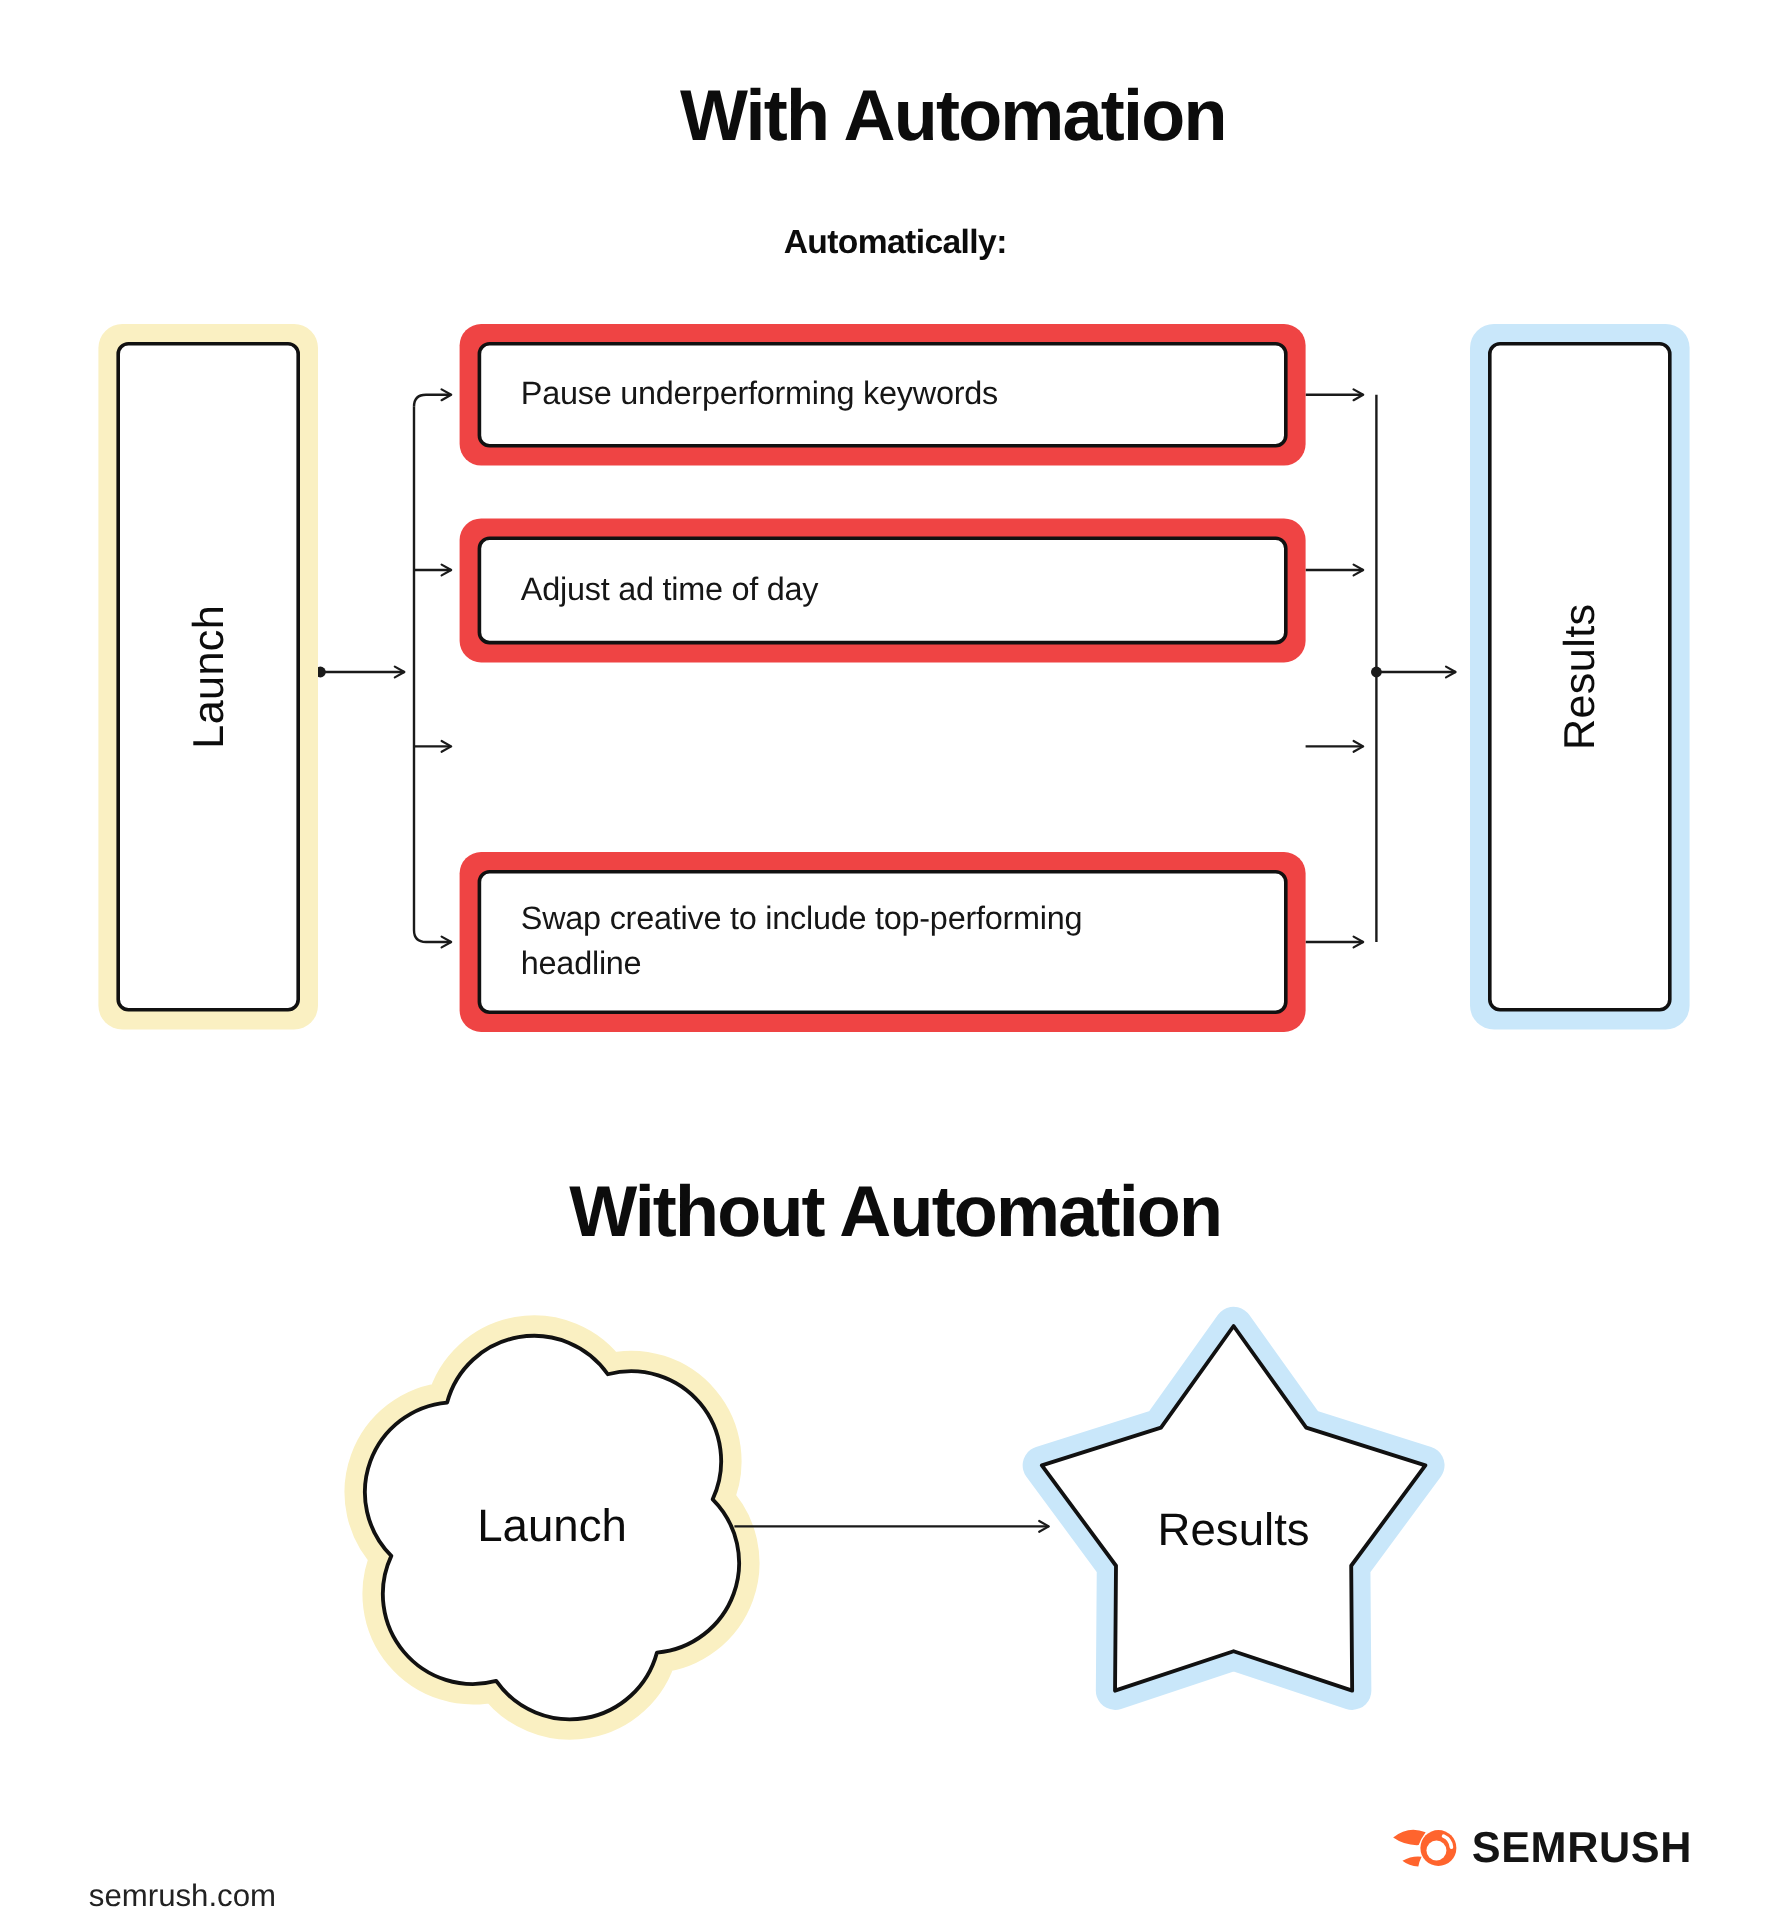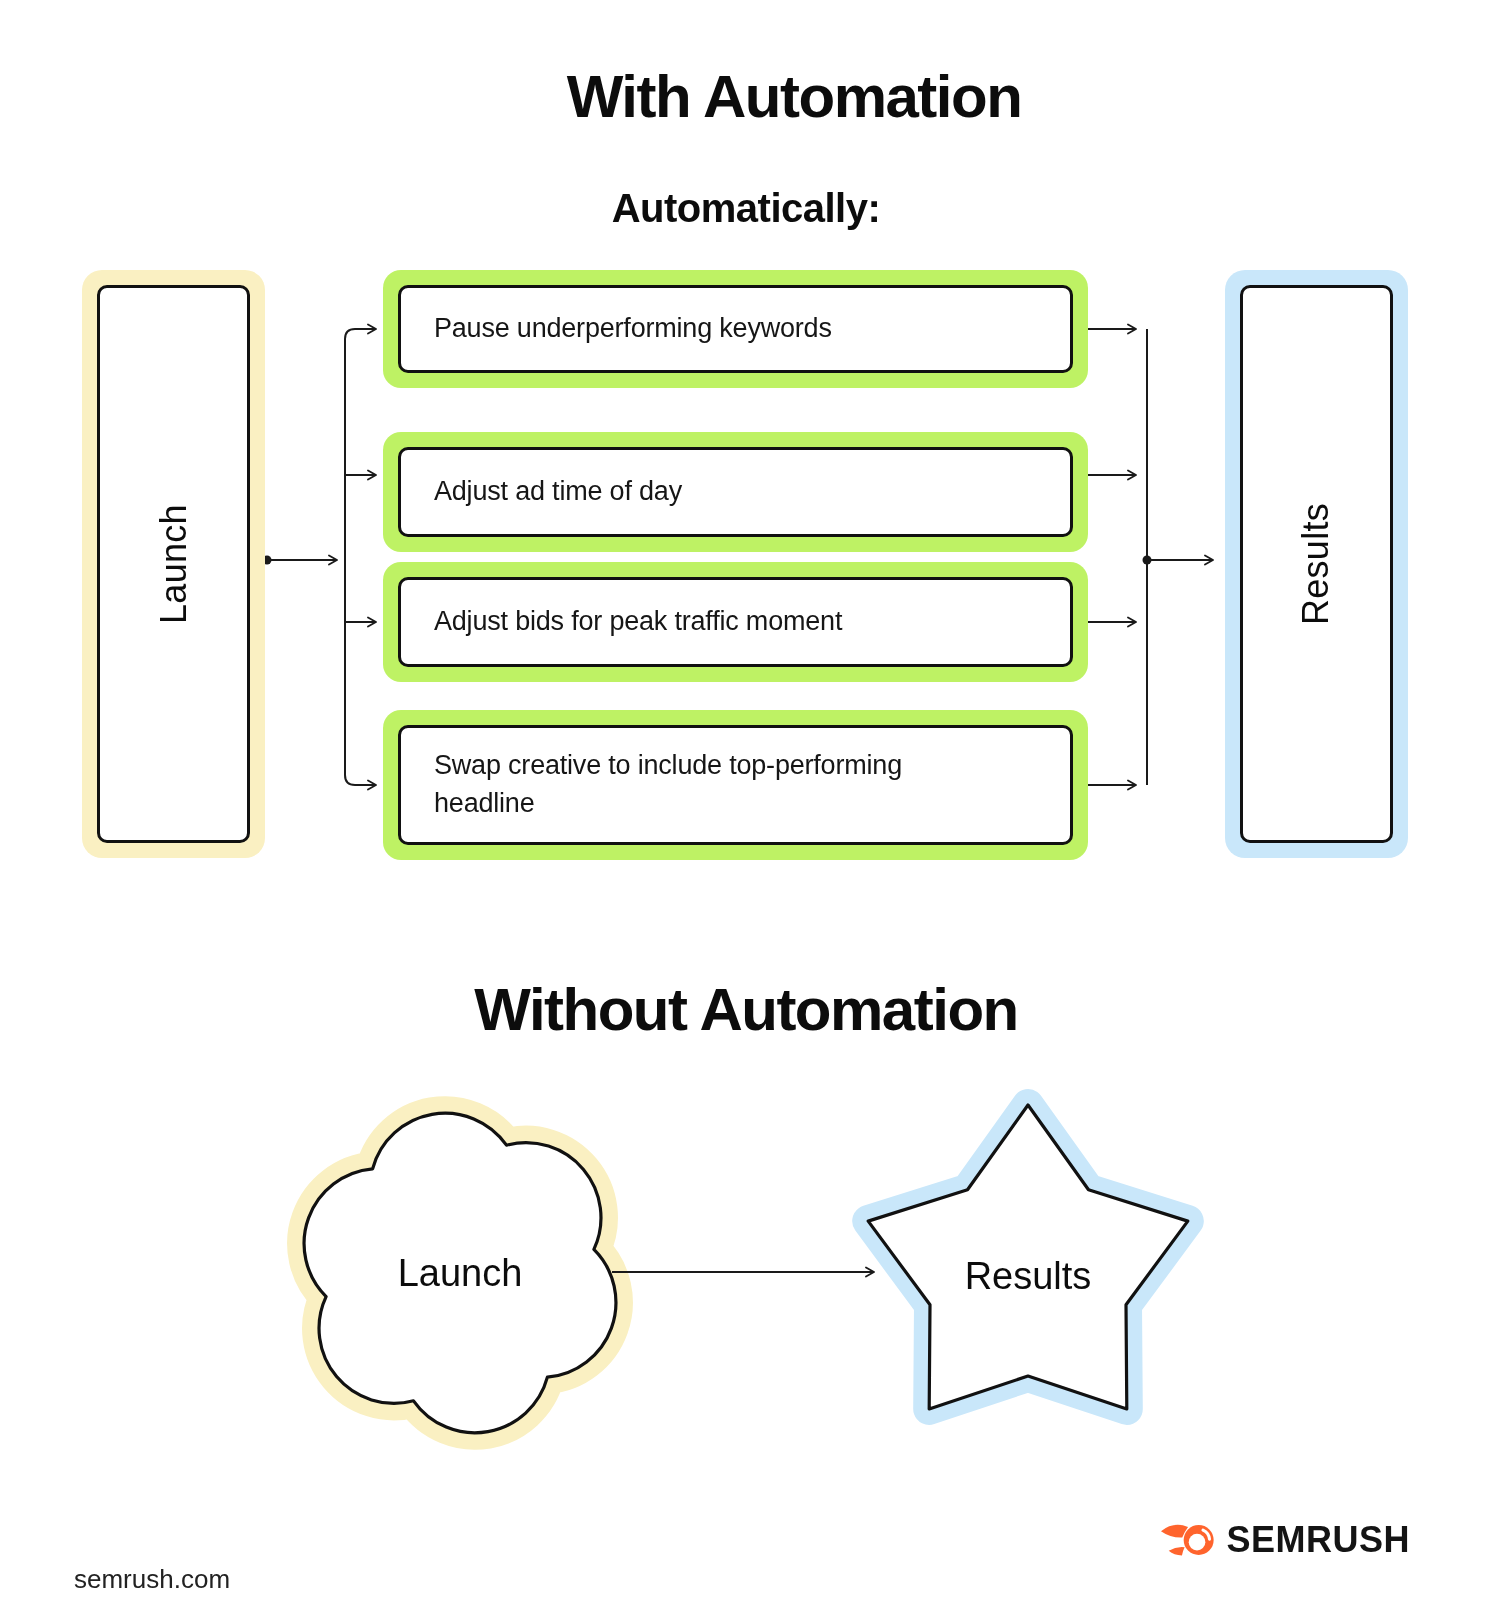--- a/index.html
+++ b/index.html
@@ -3,25 +3,25 @@
 <meta charset="utf-8">
 <style>
   html,body{margin:0;padding:0;background:#ffffff;}
   .canvas{
     position:relative;width:1492px;height:1600px;background:#ffffff;overflow:hidden;
     font-family:"Liberation Sans", sans-serif;color:#111;
   }
   .abs{position:absolute;}
   .centered-text{left:0;width:1492px;text-align:center;}
   .main-title{font-size:60px;font-weight:700;letter-spacing:-1.5px;color:#0c0c0c;}
-  .subtitle{font-size:40px;font-weight:600;letter-spacing:-0.5px;color:#0c0c0c;}
+  .subtitle{font-size:28px;font-weight:600;letter-spacing:-0.5px;color:#0c0c0c;}
   
   .glow{position:absolute;border-radius:20px;}
   .glow-yellow{background:#FAF0C2;}
-  .glow-purple{background:#bef264;border-radius:18px;}
+  .glow-purple{background:#ef4444;border-radius:18px;}
   .glow-blue{background:#C9E7FA;}
   .inner-box{
     position:absolute;left:15px;top:15px;right:15px;bottom:15px;
     background:#ffffff;border:3px solid #111;border-radius:10px;
     display:flex;align-items:center;
   }
   .vert-node .inner-box{justify-content:center;}
   .vert-label{
     transform:rotate(-90deg);white-space:nowrap;
     font-size:36px;font-weight:500;letter-spacing:0.3px;color:#0c0c0c;
@@ -101,25 +101,20 @@
   <div class="glow glow-purple" style="left:383px;top:270px;width:705px;height:118px;">
     <div class="inner-box">
       <span class="action-label">Pause underperforming keywords</span>
     </div>
   </div>
   <div class="glow glow-purple" style="left:383px;top:432px;width:705px;height:120px;">
     <div class="inner-box">
       <span class="action-label">Adjust ad time of day</span>
     </div>
   </div>
-  <div class="glow glow-purple" style="left:383px;top:562px;width:705px;height:120px;">
-    <div class="inner-box">
-      <span class="action-label">Adjust bids for peak traffic moment</span>
-    </div>
-  </div>
   <div class="glow glow-purple" style="left:383px;top:710px;width:705px;height:150px;text-decoration:underline;">
     <div class="inner-box">
       <span class="action-label" style="padding-right:120px;">Swap creative to include top-performing headline</span>
     </div>
   </div>
 
   <div class="glow glow-blue vert-node" style="left:1225px;top:270px;width:183px;height:588px;">
     <div class="inner-box">
       <span class="vert-label">Results</span>
     </div>

